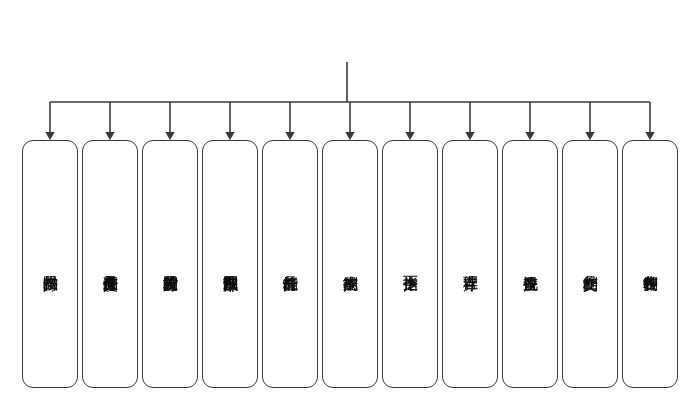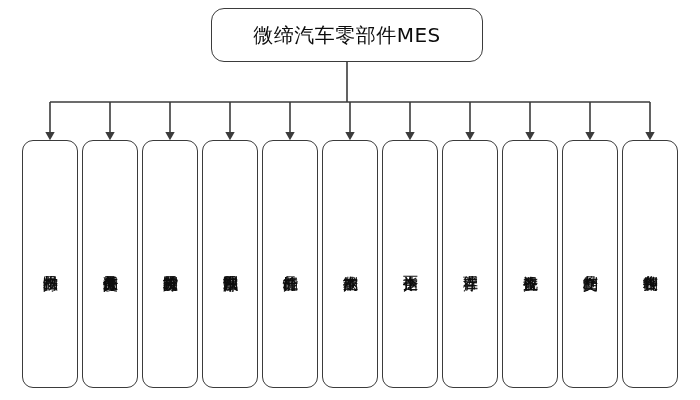--- a/index.html
+++ b/index.html
@@ -87,23 +87,20 @@
     <line x1="230" y1="102" x2="230" y2="136" stroke="#3b3b3b" stroke-width="1.6" marker-end="url(#arrowhead)"></line>
     <line x1="290" y1="102" x2="290" y2="136" stroke="#3b3b3b" stroke-width="1.6" marker-end="url(#arrowhead)"></line>
     <line x1="350" y1="102" x2="350" y2="136" stroke="#3b3b3b" stroke-width="1.6" marker-end="url(#arrowhead)"></line>
     <line x1="410" y1="102" x2="410" y2="136" stroke="#3b3b3b" stroke-width="1.6" marker-end="url(#arrowhead)"></line>
     <line x1="470" y1="102" x2="470" y2="136" stroke="#3b3b3b" stroke-width="1.6" marker-end="url(#arrowhead)"></line>
     <line x1="530" y1="102" x2="530" y2="136" stroke="#3b3b3b" stroke-width="1.6" marker-end="url(#arrowhead)"></line>
     <line x1="590" y1="102" x2="590" y2="136" stroke="#3b3b3b" stroke-width="1.6" marker-end="url(#arrowhead)"></line>
     <line x1="650" y1="102" x2="650" y2="136" stroke="#3b3b3b" stroke-width="1.6" marker-end="url(#arrowhead)"></line>
   </svg>
 
-  <div class="node-box root-node">
-    <span class="root-label">微缔汽车零部件MES</span>
-  </div>
 
   <div class="node-box child-node" style="left:22px;">
     <span class="child-label">产品物料跟踪</span>
   </div>
   <div class="node-box child-node" style="left:82px;">
     <span class="child-label">产品生产任务分派及调度</span>
   </div>
   <div class="node-box child-node" style="left:142px;">
     <span class="child-label">质量跟踪控制分析</span>
   </div>

